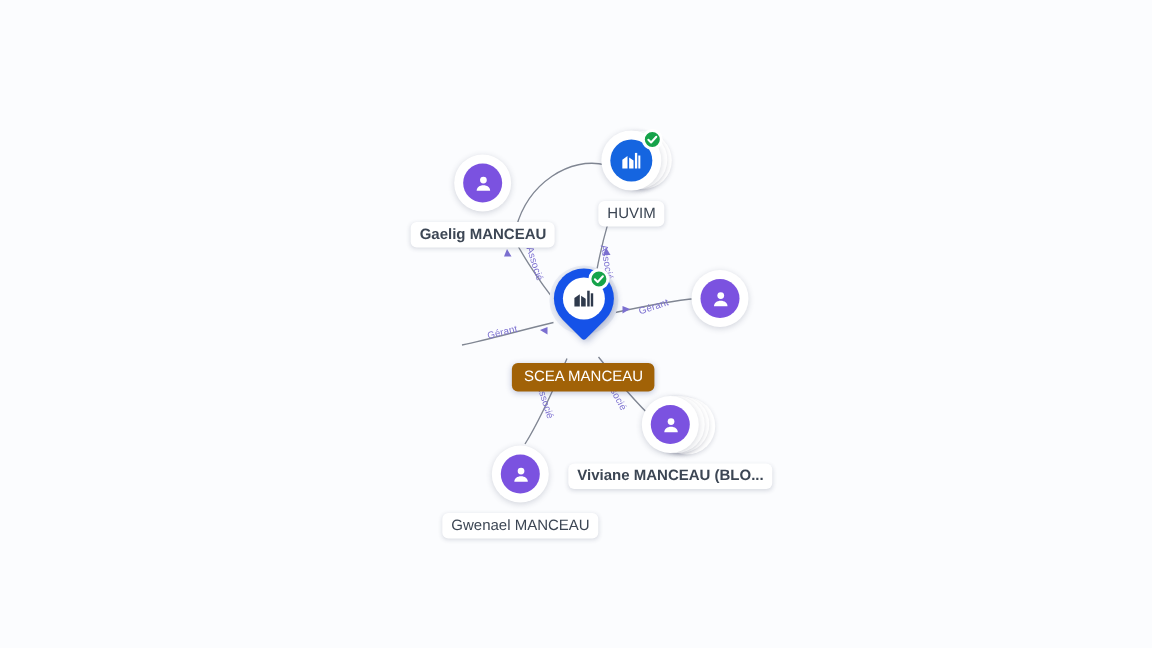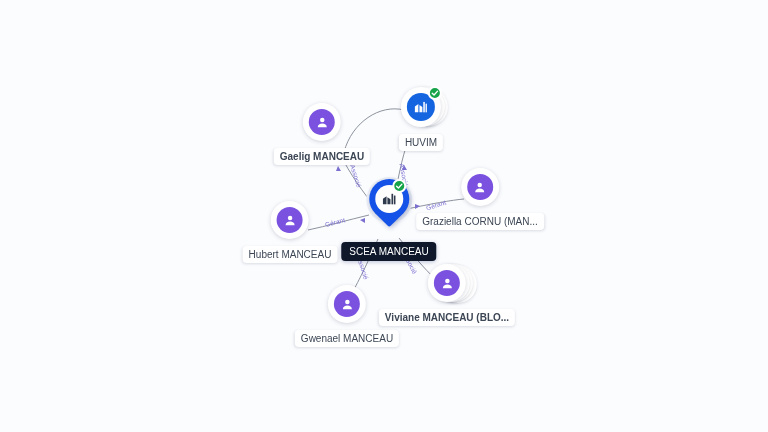--- a/index.html
+++ b/index.html
@@ -167,21 +167,21 @@
     background: #ffffff;
     border-radius: 4px;
     padding: 2px 6px;
     font-size: 10px;
     color: #3c4654;
     white-space: nowrap;
     box-shadow: 0 1px 3px rgba(40,50,80,0.16);
     line-height: 13px;
   }
   .node-label.primary {
-    background: #0f172a;
+    background: #a16207;
     color: #ffffff;
     font-size: 10px;
     font-weight: 400;
     padding: 3px 8px;
     border-radius: 4px;
     box-shadow: 0 1px 4px rgba(20,40,110,0.28);
   }
 
   .edge-label {
     position: absolute;
@@ -277,38 +277,24 @@
     <div class="person-wrap">
       <div class="person-ring">
         <div class="person-disc">
           <svg width="15" height="15" viewBox="0 0 24 24" fill="#ffffff">
             <circle cx="12" cy="8" r="3.6"></circle>
             <path d="M4.8 19.5c0-3.6 3.2-5.8 7.2-5.8s7.2 2.2 7.2 5.8z"></path>
           </svg>
         </div>
       </div>
     </div>
-    <div class="node-label">Graziella CORNU (MAN...</div>
-  </div>
-
-  <div class="node" style="left:290px; top:232px;">
-    <div class="person-wrap">
-      <div class="person-ring">
-        <div class="person-disc">
-          <svg width="15" height="15" viewBox="0 0 24 24" fill="#ffffff">
-            <circle cx="12" cy="8" r="3.6"></circle>
-            <path d="M4.8 19.5c0-3.6 3.2-5.8 7.2-5.8s7.2 2.2 7.2 5.8z"></path>
-          </svg>
-        </div>
-      </div>
-    </div>
-    <div class="node-label">Hubert MANCEAU</div>
-  </div>
-
-  <div class="node" style="left:347px; top:316px;text-align:right;">
+  </div>
+
+
+  <div class="node" style="left:347px; top:328px;text-align:right;">
     <div class="person-wrap">
       <div class="person-ring">
         <div class="person-disc">
           <svg width="15" height="15" viewBox="0 0 24 24" fill="#ffffff">
             <circle cx="12" cy="8" r="3.6"></circle>
             <path d="M4.8 19.5c0-3.6 3.2-5.8 7.2-5.8s7.2 2.2 7.2 5.8z"></path>
           </svg>
         </div>
       </div>
     </div>

